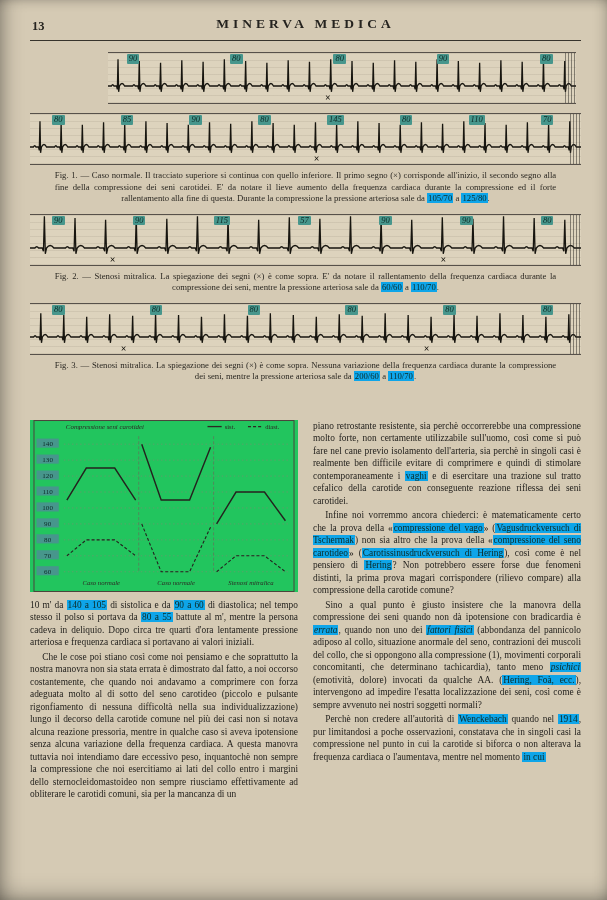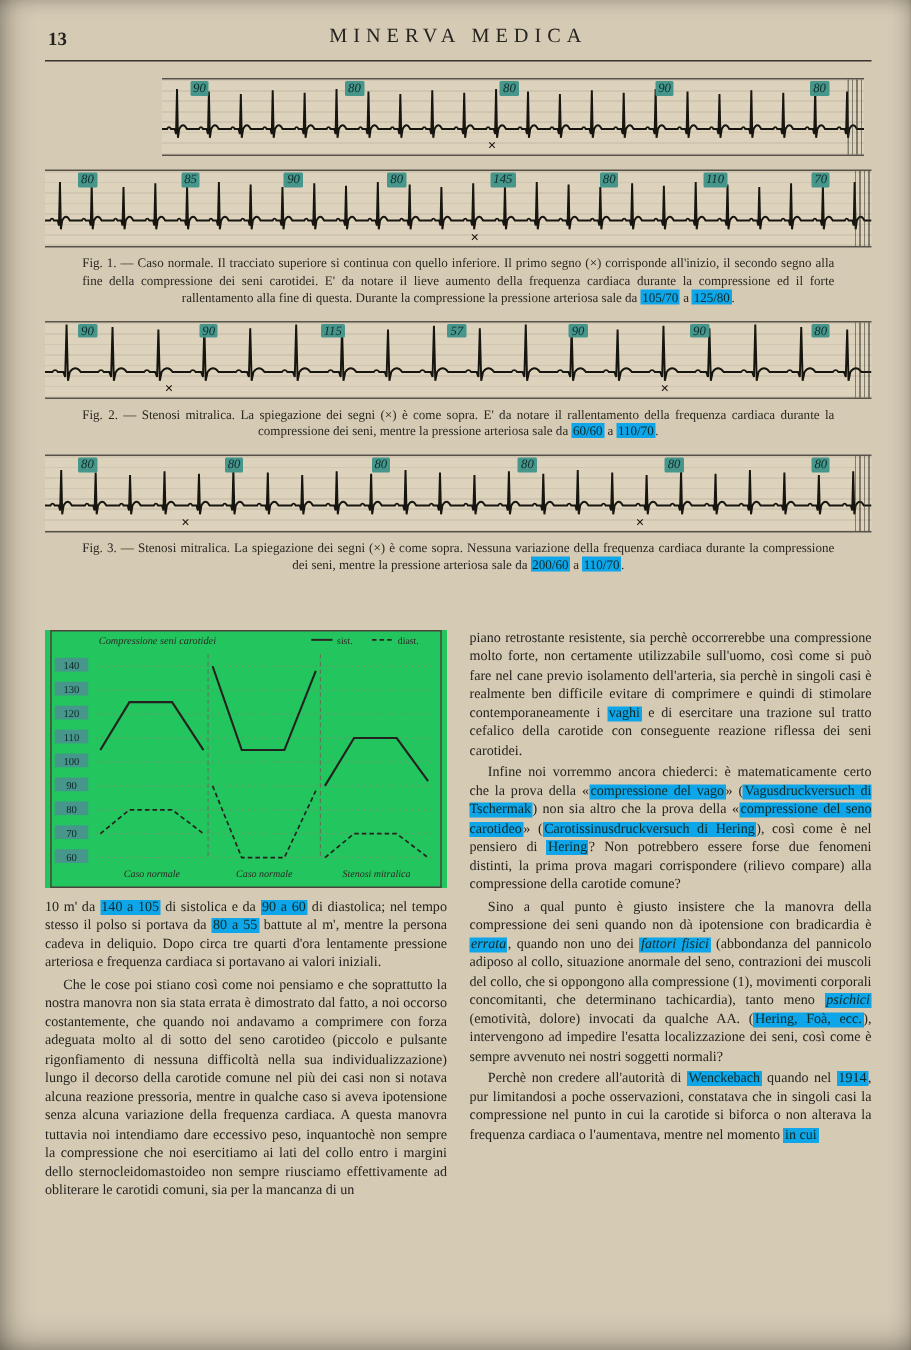--- a/index.html
+++ b/index.html
@@ -8,21 +8,21 @@
   .page{position:relative;width:607px;height:900px;background:#d5cab4;color:#25231f;
         padding:16px 26px 10px 30px;overflow:hidden;
         box-shadow:inset 14px 0 22px -14px rgba(0,0,0,.45),
                    inset -10px 0 16px -12px rgba(0,0,0,.3),
                    inset 0 -16px 24px -16px rgba(0,0,0,.4),
                    inset 0 10px 14px -12px rgba(0,0,0,.25);}
   
   .header{position:relative;height:20px;}
   .page-num{position:absolute;left:2px;top:3px;font-weight:bold;font-size:12.5px;}
   .journal-title{position:absolute;left:0;right:0;text-align:center;font-size:13.5px;
-        letter-spacing:4px;font-weight:400;}
+        letter-spacing:4px;font-weight:700;}
   .header-rule{border:0;border-top:1.3px solid #37332c;margin-top:4px;}
   
   .ecg-strip{position:relative;height:52px;background:#ddd3bd;
         border-top:1px solid #57514a;border-bottom:1px solid #57514a;
         background-image:repeating-linear-gradient(0deg, rgba(90,80,65,.10) 0 1px, transparent 1px 7px);}
   .ecg-strip::after{content:"";position:absolute;right:0;top:0;bottom:0;width:11px;
         background:repeating-linear-gradient(90deg, rgba(40,38,34,.5) 0 1px, transparent 1px 3px);}
   .ecg-strip svg{display:block;width:100%;height:100%;}
   .ecg-numbers{position:absolute;top:1px;left:4%;right:5%;display:flex;
         justify-content:space-between;pointer-events:none;}

